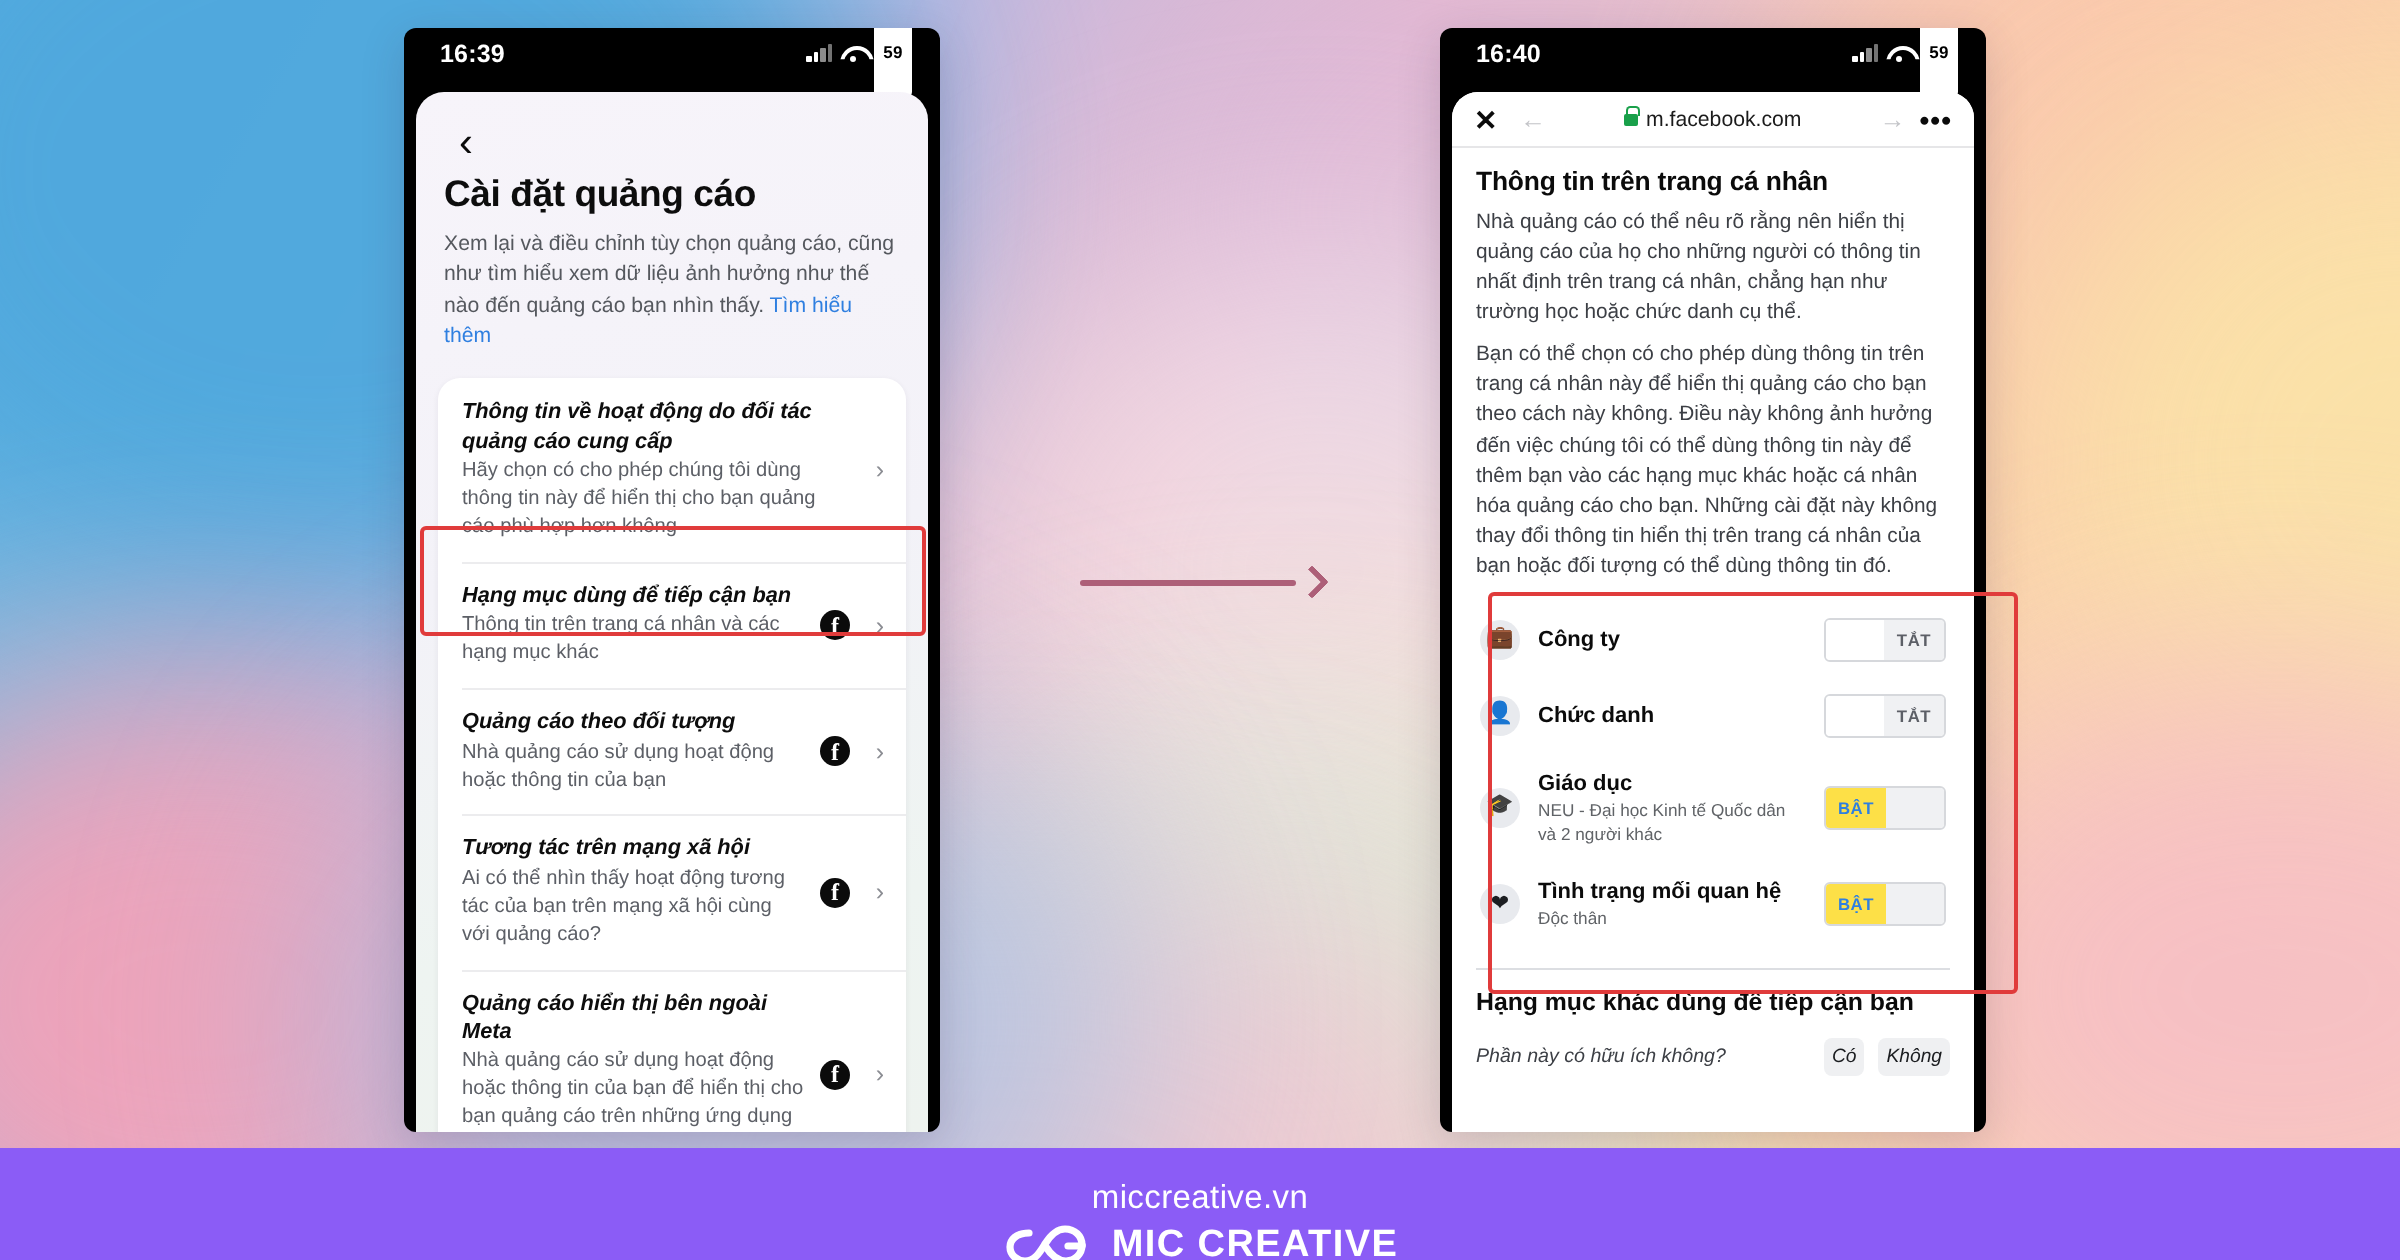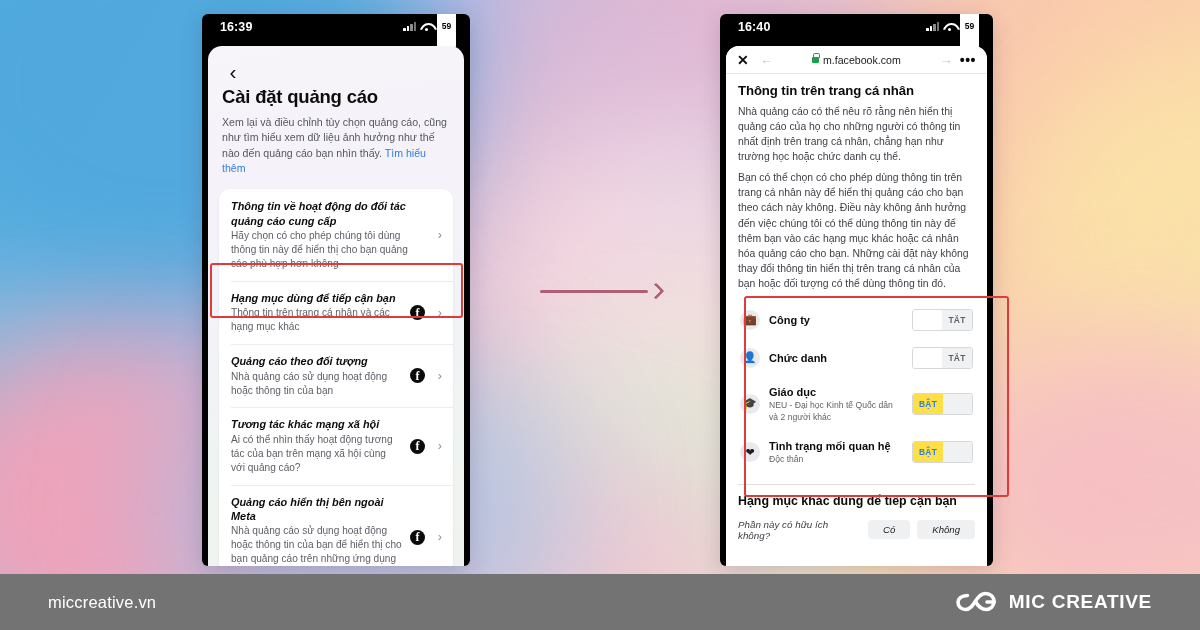--- a/index.html
+++ b/index.html
@@ -174,38 +174,38 @@
   }
   .switch.on { flex-direction:row-reverse; }
   .switch.on .lbl { background:#fde047; color:#2f7fe0; }
   .switch.on .knob { background:#f0f1f3; }
 
   .sep { height:1px; background:#dcdee2; margin:10px 0 0; }
   .web-h2 { font-size:12.4px; font-weight:700; color:#0b0b0b; margin-top:9px; }
   .feedback { display:flex; align-items:center; gap:7px; margin-top:11px;font-style:italic; }
   .fb-q { flex:1; font-size:9.8px; color:#3c3f45; }
   .fb-btn {
-    background:#eff0f2; border-radius:4px; padding:4px 15px;
+    background:#eff0f2; border-radius:4px; padding:4px 4px;
     font-size:9.6px; color:#1b1d20; font-weight:400;
   }
 
   
   .arrow { position:absolute; left:540px; top:284px; width:122px; height:14px; }
   .arrow .shaft { position:absolute; left:0; top:5.5px; width:108px; height:3.4px; background:#ad5f78; border-radius:2px; }
   .arrow .head {
     position:absolute; right:0; top:0.5px; width:12px; height:12px;
     border-top:3.4px solid #ad5f78; border-right:3.4px solid #ad5f78;
     transform:rotate(45deg); border-radius:1.5px;
   }
 
   
   .footer {
     position:absolute; left:0; right:0; bottom:0; height:56px;
-    background:#737373; display:flex; align-items:center;
-    padding:0 48px; justify-content:space-between;
+    background:#8b5cf6; display:flex; align-items:center;
+    padding:16px 48px; justify-content:space-between;flex-direction:column;
   }
   .footer-url { color:#fff; font-size:16.5px; letter-spacing:.2px; }
   .brand { display:flex; align-items:center; gap:11px; }
   .brand-name { color:#fff; font-size:19px; font-weight:700; letter-spacing:.7px; }
 </style>
 </head>
 <body>
 
 <div id="backdrop">
   <div class="layer bg-base"></div>
@@ -263,21 +263,21 @@
       <div class="row">
         <div class="row-text">
           <div class="row-title">Quảng cáo theo đối tượng</div>
           <div class="row-sub">Nhà quảng cáo sử dụng hoạt động hoặc thông tin của bạn</div>
         </div>
         <div class="fb-icon">f</div>
         <div class="chev">›</div>
       </div>
       <div class="row">
         <div class="row-text">
-          <div class="row-title">Tương tác khác mạng xã hội</div>
+          <div class="row-title">Tương tác trên mạng xã hội</div>
           <div class="row-sub">Ai có thể nhìn thấy hoạt động tương tác của bạn trên mạng xã hội cùng với quảng cáo?</div>
         </div>
         <div class="fb-icon">f</div>
         <div class="chev">›</div>
       </div>
       <div class="row">
         <div class="row-text">
           <div class="row-title">Quảng cáo hiển thị bên ngoài Meta</div>
           <div class="row-sub">Nhà quảng cáo sử dụng hoạt động hoặc thông tin của bạn để hiển thị cho bạn quảng cáo trên những ứng dụng và trang web khác.</div>
         </div>

